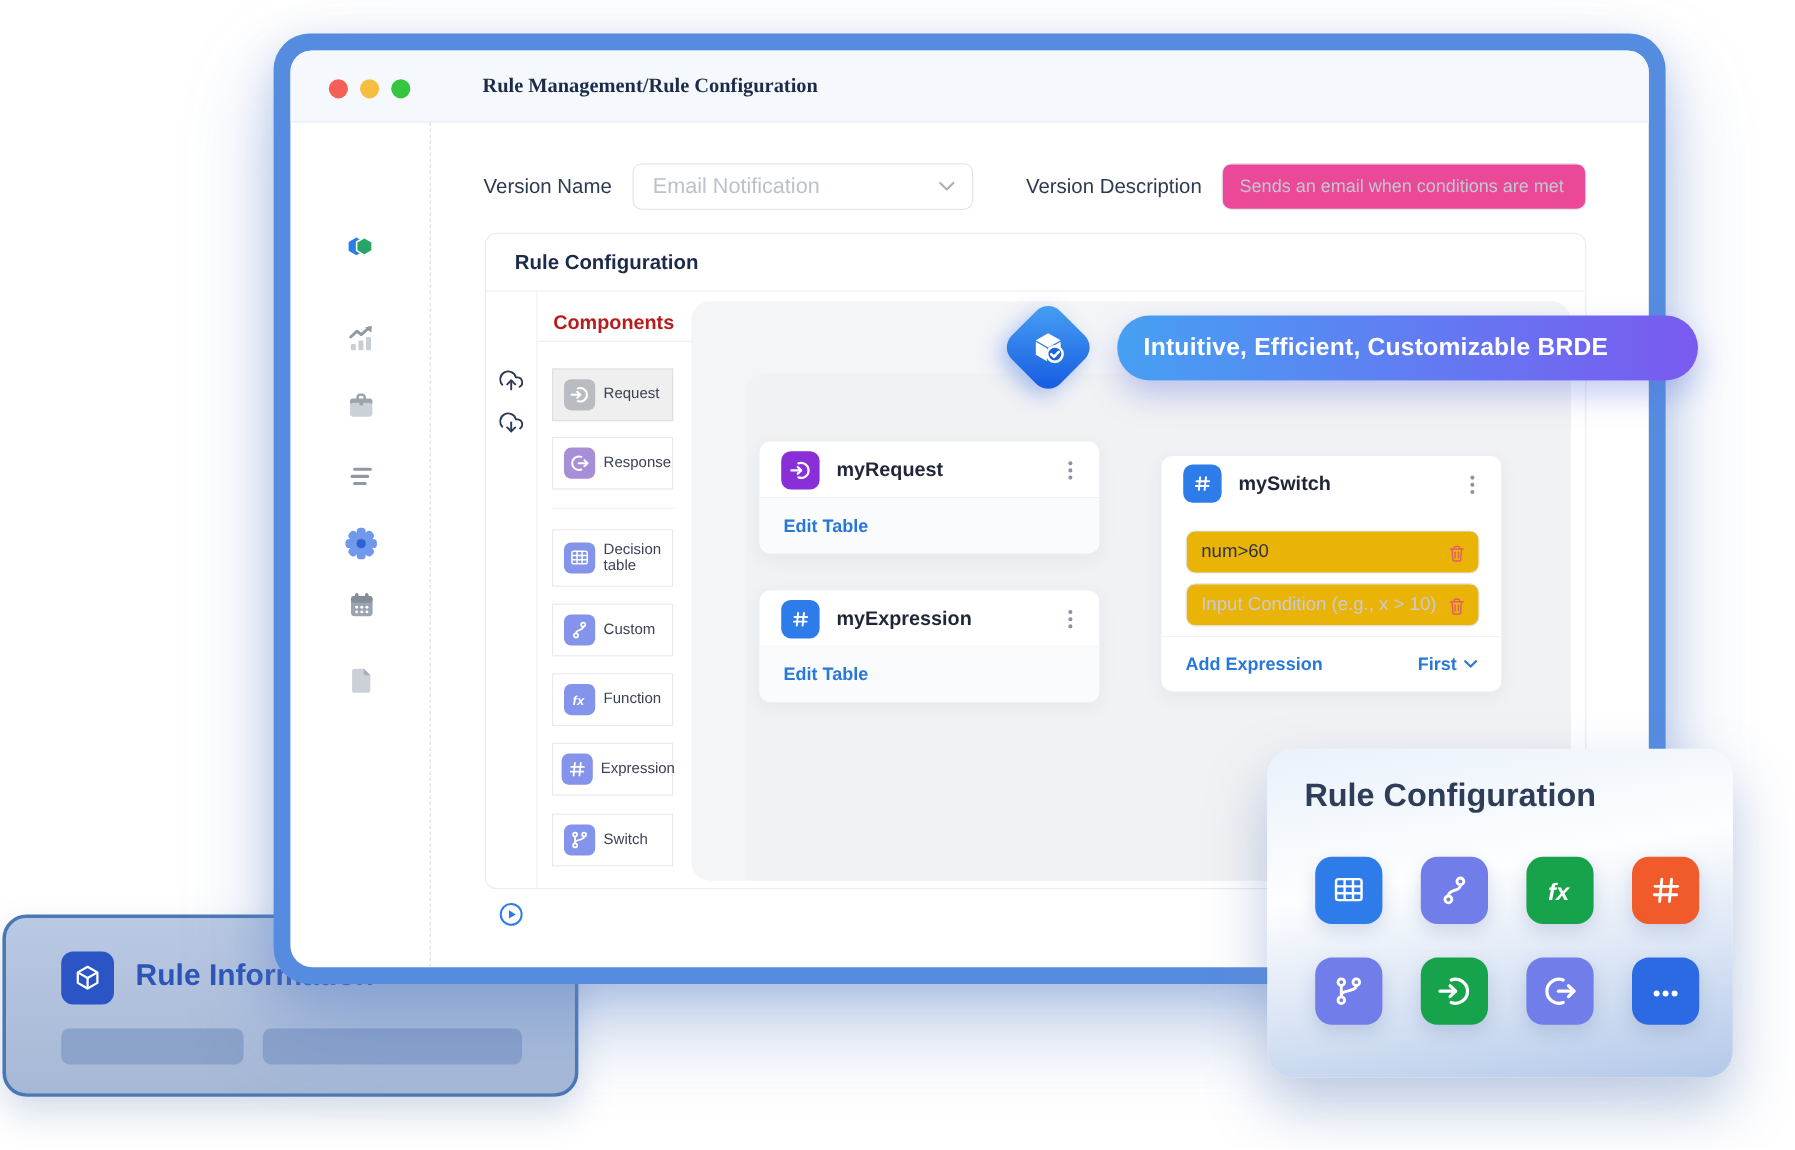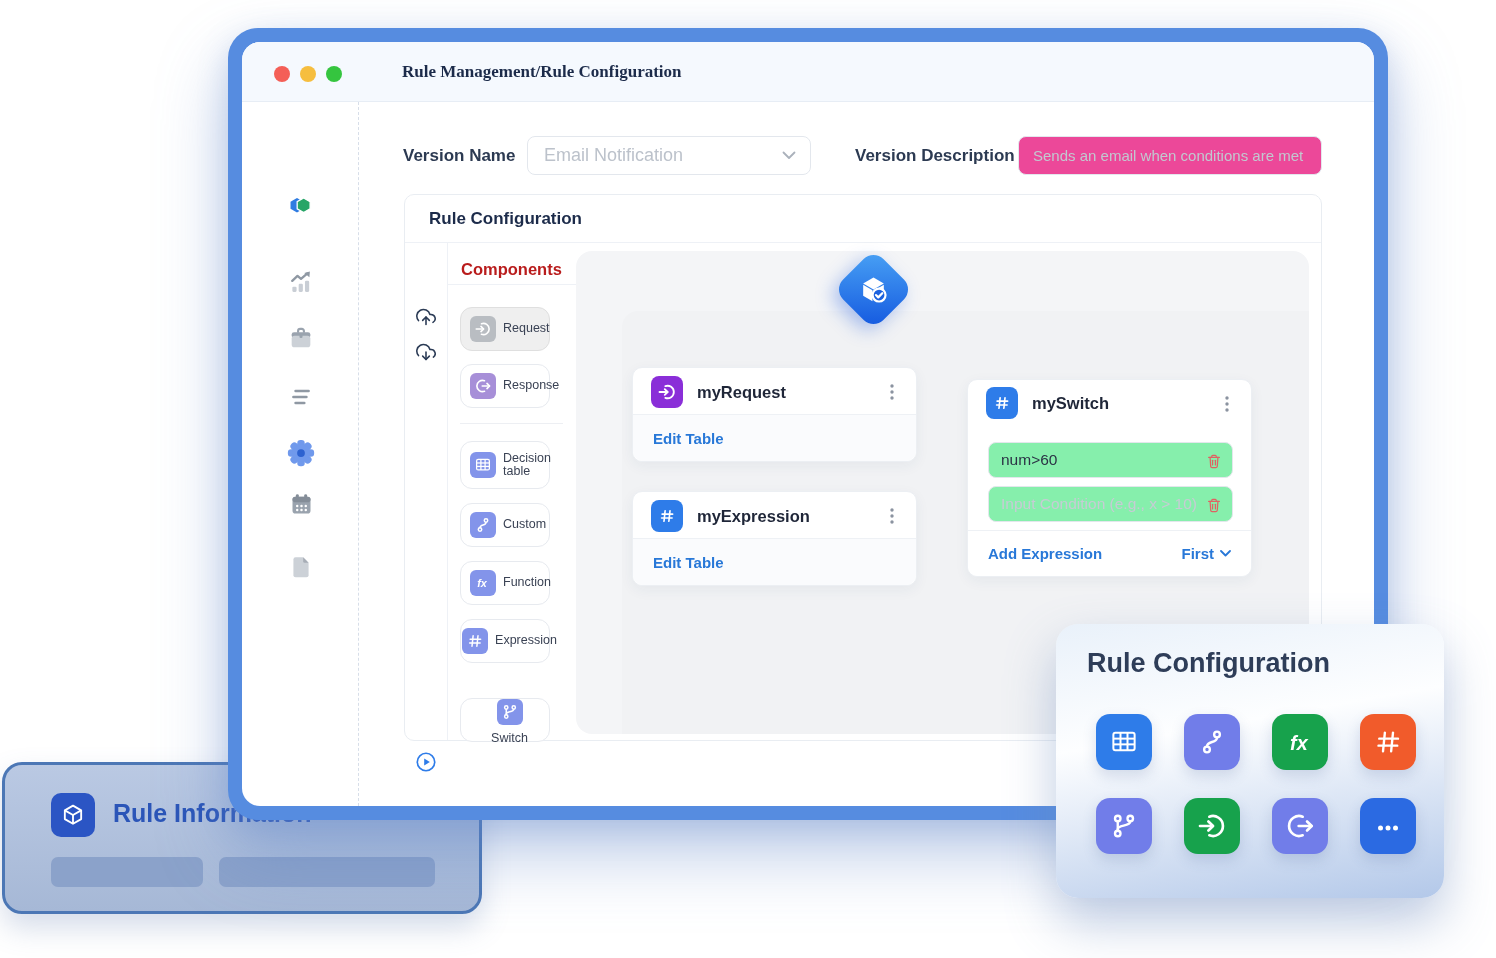--- a/index.html
+++ b/index.html
@@ -29,39 +29,39 @@
   .tl-dot{position:absolute;top:24px;width:16px;height:16px;border-radius:50%;}
   .tl-red{left:32px;background:#f45f57;}
   .tl-yellow{left:58px;background:#f6be3f;}
   .tl-green{left:84px;background:#35c53f;}
   .win-title{position:absolute;left:160px;top:0;height:60px;line-height:60px;font-size:17px;font-weight:700;color:#1c2b4a;font-family:Liberation Serif, serif;}
 
   .side-nav{position:absolute;left:0;top:60px;bottom:0;width:117px;border-right:1px dashed #d7dee9;}
   .nav-item{position:absolute;left:42px;width:34px;height:34px;display:flex;align-items:center;justify-content:center;}
 
   
-  .fld-label{position:absolute;font-size:17px;font-weight:700;color:#2c3a52;line-height:26px;}
+  .fld-label{position:absolute;font-size:17px;font-weight:400;color:#2c3a52;line-height:26px;}
   .select-box{position:absolute;left:285px;top:94px;width:284px;height:39px;border:1px solid #e3e7ed;border-radius:8px;
     background:#fff;display:flex;align-items:center;padding:0 14px 0 16px;}
   .select-value{flex:1;font-size:18px;color:#bcc2cb;}
   .text-input{position:absolute;border:1px solid #e3e7ed;border-radius:8px;background:#ec4899;font-size:15px;color:#2b3345;
     padding:0 14px;outline:none;}
   .text-input::placeholder{color:#c2c8d0;}
   .desc-input{left:776px;top:94px;width:304px;height:39px;}
 
   
   .rule-panel{position:absolute;left:162px;top:152px;width:918px;height:547px;border:1px solid #e9edf2;border-radius:10px;background:#fff;}
   .panel-header{position:absolute;left:0;top:0;right:0;height:48px;border-bottom:1px solid #eef1f6;}
   .panel-title{position:absolute;left:24px;top:0;height:48px;line-height:48px;font-size:17px;font-weight:700;color:#1c2b4a;}
   .tool-strip{position:absolute;left:0;top:48px;bottom:0;width:43px;border-right:1px solid #eef1f6;}
   .strip-btn{position:absolute;left:10px;width:22px;height:22px;display:flex;align-items:center;justify-content:center;}
   .comp-col{position:absolute;left:43px;top:48px;bottom:0;width:128px;}
   .comp-header{position:absolute;left:13px;top:12px;height:28px;line-height:28px;font-size:16.5px;font-weight:700;color:#b91c1c;}
   .comp-hdr-line{position:absolute;left:0;top:41px;width:128px;height:1px;background:#eef1f6;}
-  .comp-item{position:absolute;left:12px;width:90px;background:#fff;border:1px solid #e7eaef;border-radius:12px;
+  .comp-item{position:absolute;left:12px;width:101px;background:#fff;border:1px solid #e7eaef;border-radius:0;
     display:flex;align-items:center;gap:7px;padding-left:9px;font-size:12.5px;color:#3a4254;line-height:1.05;}
   .comp-item.selected{background:#efefef;border-color:#dfdfdf;}
   .comp-icon{width:26px;height:26px;border-radius:6px;display:flex;align-items:center;justify-content:center;flex:none;}
   .ci-gray{background:#b9bdc2;} .ci-purple{background:#a78fd8;} .ci-peri{background:#8394ea;}
   .comp-divider{position:absolute;left:12px;width:103px;height:1px;background:#edeff3;}
 
   
   .canvas{position:absolute;left:171px;top:56px;right:12px;bottom:6px;background:#f4f5f7;border-radius:16px;}
   .canvas-inner{position:absolute;left:46px;top:60px;right:0;bottom:0;background:#f1f2f4;border-radius:16px 0 0 0;border-bottom-right-radius:16px;}
 
@@ -71,21 +71,21 @@
   .node-icon{width:32px;height:32px;border-radius:8px;display:flex;align-items:center;justify-content:center;flex:none;}
   .ni-purple{background:#8a2ed8;} .ni-blue{background:#2e7ce9;}
   .node-title{font-size:16.5px;font-weight:700;color:#1f2638;}
   .kebab{position:absolute;right:14px;top:14px;width:20px;height:20px;display:flex;align-items:center;justify-content:center;}
   .node-footer{position:absolute;left:0;right:0;bottom:0;height:47px;border-top:1px solid #eef1f5;background:#fafbfd;
     border-radius:0 0 10px 10px;display:flex;align-items:center;padding:0 20px;}
   .link-blue{font-size:15px;font-weight:700;color:#2878d8;cursor:pointer;}
 
   .switch-card{height:198px;}
   .switch-header{height:46px;}
-  .cond-input{position:absolute;left:20px;width:245px;height:36px;border:1px solid #e3e7ec;border-radius:8px;background:#86efac;}
+  .cond-input{position:absolute;left:20px;width:245px;height:36px;border:1px solid #e3e7ec;border-radius:8px;background:#eab308;}
   .cond-input input{position:absolute;left:0;top:0;width:100%;height:100%;border:none;outline:none;background:transparent;
     padding:0 34px 0 12px;font-size:15.5px;color:#2b3345;font-family:"Liberation Sans",sans-serif;}
   .cond-input input::placeholder{color:#c6ccd4;}
   .trash-btn{position:absolute;right:9px;top:9px;width:18px;height:18px;display:flex;align-items:center;justify-content:center;}
   .switch-footer{position:absolute;left:0;right:0;bottom:0;height:46px;border-top:1px solid #eef1f5;
     display:flex;align-items:center;justify-content:space-between;padding:0 20px;background:#fff;border-radius:0 0 10px 10px;}
   .order-select{display:flex;align-items:center;gap:6px;}
 
   
   .banner-diamond{position:absolute;left:845px;top:261px;width:57px;height:57px;border-radius:14px;z-index:4;
@@ -311,21 +311,21 @@
               <svg width="18" height="18" viewBox="0 0 24 24" fill="none" stroke="#ffffff" stroke-width="2" stroke-linecap="round">
                 <line x1="9.5" y1="5" x2="8" y2="19"></line>
                   <line x1="16" y1="5" x2="14.5" y2="19"></line>
                 <line x1="5.5" y1="9.5" x2="19.5" y2="9.5"></line>
                   <line x1="4.8" y1="14.7" x2="18.8" y2="14.7"></line>
               </svg>
             </span>
             <span>Expression</span>
           </div>
 
-          <div class="comp-item" style="top:455px;height:44px;flex-direction:column;">
+          <div class="comp-item" style="top:435px;height:44px;">
             <span class="comp-icon ci-peri">
               <svg width="18" height="18" viewBox="0 0 24 24" fill="none" stroke="#ffffff" stroke-width="2" stroke-linecap="round" stroke-linejoin="round">
                 <circle cx="7" cy="6" r="2.2"></circle>
                   <circle cx="7" cy="18" r="2.2"></circle>
                   <circle cx="17" cy="6" r="2.2"></circle>
                 <path d="M7 8.4 V15.6"></path>
                   <path d="M17 8.4 C17 12.5 7 11 7 14.5"></path>
               </svg>
             </span>
             <span>Switch</span>
@@ -448,20 +448,23 @@
     <div class="glyph">
       <svg width="31" height="31" viewBox="0 0 24 24">
         <polygon points="12,2.8 20,7.4 12,12 4,7.4" fill="#ffffff"></polygon>
         <polygon points="4,8.3 11.2,12.6 11.2,21 4,16.8" fill="#ffffff"></polygon>
         <polygon points="20,8.3 12.8,12.6 12.8,21 20,16.8" fill="#ffffff"></polygon>
         <circle cx="16.3" cy="16.3" r="5" fill="#1c62de" stroke="#ffffff" stroke-width="1.7"></circle>
         <polyline points="13.9,16.3 15.7,18.1 18.8,14.9" fill="none" stroke="#ffffff" stroke-width="1.7" stroke-linecap="round" stroke-linejoin="round"></polyline>
       </svg>
     </div>
   </div>
+  <div class="banner-pill">
+    <span class="banner-text">Intuitive, Efficient, Customizable BRDE</span>
+  </div>
 
   <div class="promo-card">
     <div class="promo-title">Rule Configuration</div>
 
     <div class="tile t-blue" style="left:40px;top:90px;">
       <svg width="30" height="30" viewBox="0 0 24 24" fill="none" stroke="#ffffff" stroke-width="1.6">
         <rect x="3.5" y="4.5" width="17" height="14" rx="1.6"></rect>
         <line x1="3.5" y1="9.3" x2="20.5" y2="9.3"></line>
           <line x1="3.5" y1="13.9" x2="20.5" y2="13.9"></line>
         <line x1="9.2" y1="4.5" x2="9.2" y2="18.5"></line>

